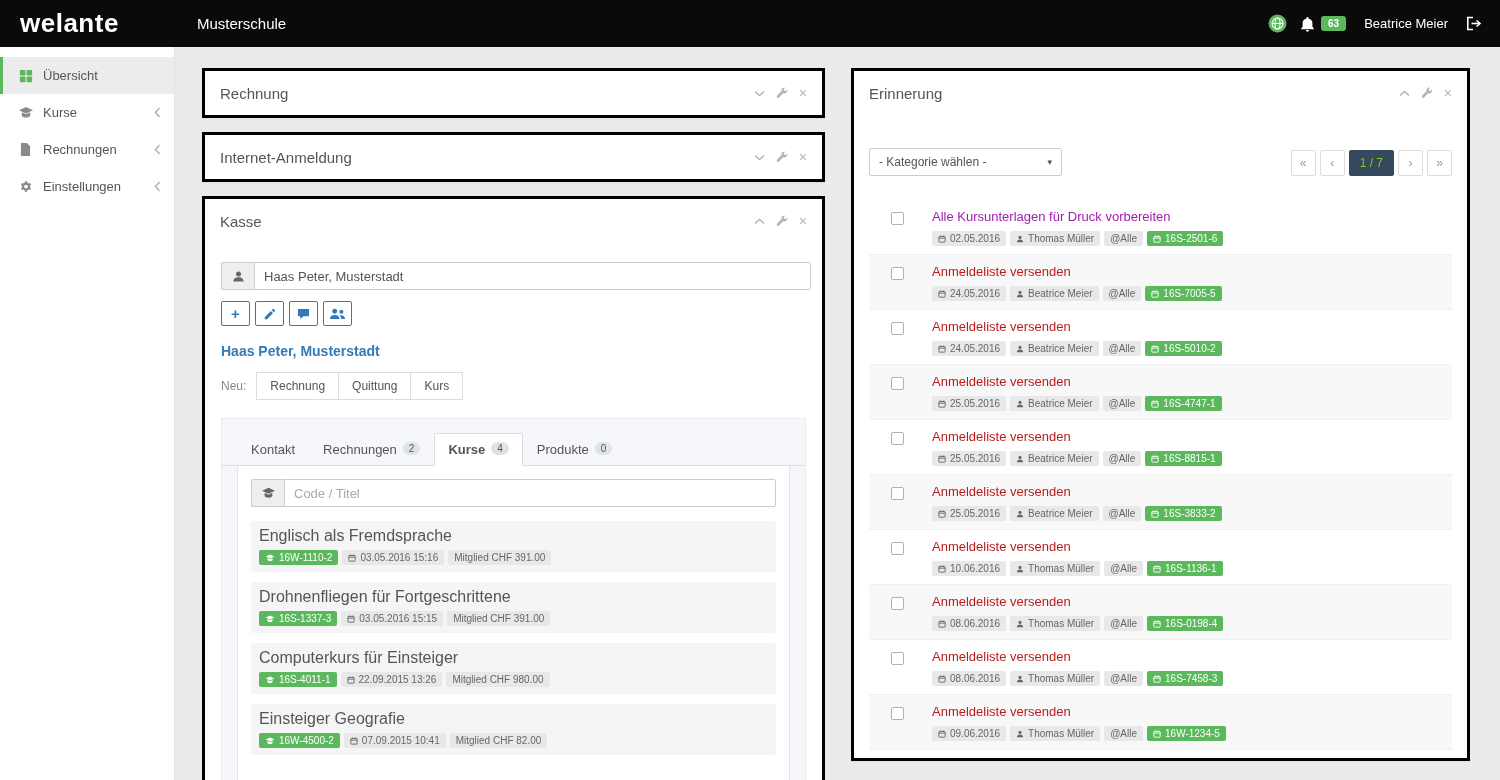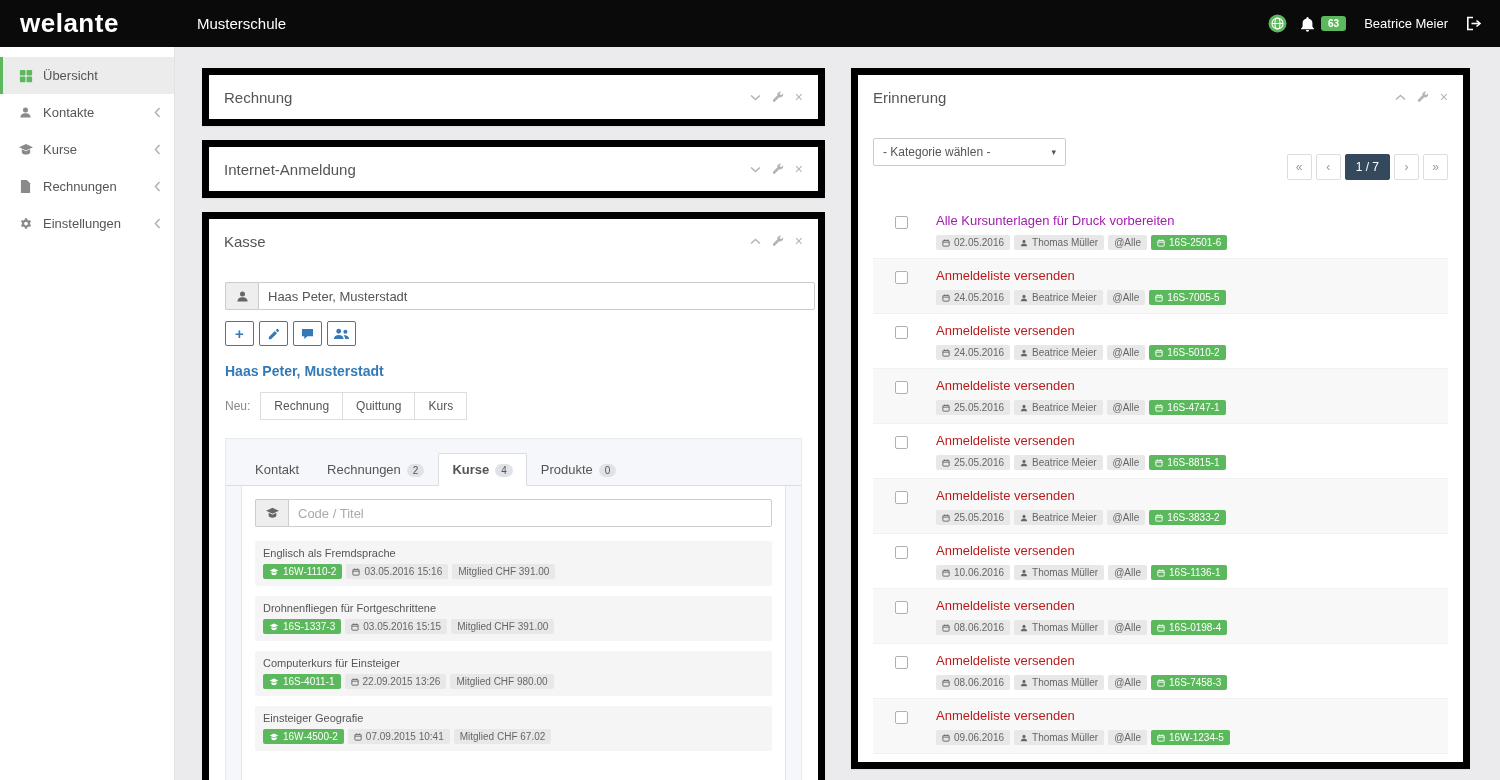--- a/index.html
+++ b/index.html
@@ -23,21 +23,21 @@
 .side-item.active{background:#ececec;border-left-color:#5cb85c}
 .s-icon{width:17px;margin-right:9px;color:#8a8a8a;display:flex;justify-content:center}
 .side-item.active .s-icon{color:#5cb85c}
 .s-label{font-size:13px}
 .s-chev{margin-left:auto;color:#b0b0b0;display:flex}
 .main{flex:1;padding:21px 30px 0 27px;display:flex;gap:26px;align-items:flex-start}
 .col-left{width:623px;flex-shrink:0}
 .col-right{width:619px;flex-shrink:0}
 
 
-.panel{background:#fff;border:7px solid #000000;margin-bottom:14px;box-shadow:0 1px 1px rgba(0,0,0,.05)}
+.panel{background:#fff;border:3px solid #000000;margin-bottom:14px;box-shadow:0 1px 1px rgba(0,0,0,.05)}
 .panel-head{height:44px;display:flex;align-items:center;padding:0 15px}
 .panel-title{font-size:15px;color:#555}
 .panel-tools{margin-left:auto;display:flex;gap:11px;color:#b5b5b5;align-items:center}
 .panel-tools>span{cursor:pointer;display:flex;align-items:center}
 .x-glyph{font-size:14px;line-height:1}
 
 
 .kasse-body{padding:19px 16px 20px}
 .input-group{display:flex;height:28px;width:590px}
 .input-group.full{width:100%}
@@ -46,40 +46,40 @@
 .ig-input::placeholder{color:#aaa}
 .act-row{display:flex;gap:5px;margin-top:11px}
 .act-btn{min-width:29px;height:25px;background:#fff;border:1px solid #337ab7;color:#337ab7;border-radius:2px;display:flex;align-items:center;justify-content:center;cursor:pointer;padding:0 5px}
 .plus-glyph{font-size:15px;font-weight:bold;line-height:1}
 .contact-link{margin-top:17px;color:#337ab7;font-weight:bold;font-size:14px;cursor:pointer}
 .neu-row{margin-top:13px;display:flex;align-items:center;color:#888;font-size:12px}
 .neu-btn{background:#fff;border:1px solid #ddd;padding:6px 13px;font-size:12px;color:#555;cursor:pointer;margin-left:-1px;font-family:inherit}
 .neu-btn.first{margin-left:10px}
 .tab-zone{margin-top:18px;background:#f5f7fa;border:1px solid #e7eaf0}
 .tabs{display:flex;padding:14px 15px 0;border-bottom:1px solid #d9dee5}
-.tab{padding:8px 13px;font-size:13px;color:#555;cursor:pointer;border:1px solid transparent;margin-bottom:-1px;display:flex;align-items:flex-end;gap:6px;border-radius:2px 2px 0 0}
+.tab{padding:8px 13px;font-size:13px;color:#555;cursor:pointer;border:1px solid transparent;margin-bottom:-1px;display:flex;align-items:flex-start;gap:6px;border-radius:2px 2px 0 0}
 .tab.active{background:#fff;border-color:#d9dee5;border-bottom-color:#fff;font-weight:bold}
 .tab-count{background:#dfe3e8;color:#555;font-size:10px;padding:1px 6px;border-radius:7px;font-weight:normal}
 .tab-content{background:#fff;border:1px solid #e2e5ea;border-top:none;margin:0 15px 15px;padding:13px 13px 32px}
 .course-list>div{margin-top:10px}
 .course-list>div:nth-of-type(1){margin-top:14px}
 .course-row{background:#f5f5f5;padding:6px 8px 7px;border-radius:2px;cursor:pointer}
-.course-title{font-size:11px;color:#555;margin-bottom:5px}
+.course-title{font-size:16px;color:#555;margin-bottom:5px}
 .badges{display:flex;gap:4px;align-items:center;flex-wrap:wrap}
 .chip{background:#e8e8e8;color:#666;font-size:10px;padding:2px 6px;border-radius:2px;display:flex;align-items:center;gap:4px;white-space:nowrap}
 .chip.green{background:#5cb85c;color:#fff;cursor:pointer}
 
 
 .erin-body{padding:19px 15px 8px}
-.erin-top{display:flex;align-items:flex-start}
+.erin-top{display:flex;align-items:flex-end}
 .select{width:193px;height:28px;border:1px solid #ccc;border-radius:2px;background:#fff;display:flex;align-items:center;padding:0 9px;font-size:12px;color:#555;cursor:pointer}
 .caret{margin-left:auto;font-size:9px;color:#555}
 .pager{margin-left:auto;margin-top:16px;display:flex}
 .pg{min-width:25px;height:26px;border:1px solid #ddd;background:#fff;color:#999;display:flex;align-items:center;justify-content:center;font-size:12px;margin-left:4px;border-radius:2px;cursor:pointer;padding:0 7px}
-.pg.current{background:#34495e;border-color:#34495e;color:#ffffff;padding:0 10px;cursor:default}
+.pg.current{background:#34495e;border-color:#34495e;color:#84cc16;padding:0 10px;cursor:default}
 .rem-list{margin-top:24px}
 .rem-list>div{border-bottom:1px solid #f1f1f1}
 .rem-list>div:nth-of-type(even){background:#f8f8f8}
 .rem-row{display:flex;align-items:flex-start;padding:9px 10px 8px 22px;min-height:52px}
 .checkbox{width:13px;height:13px;border:1px solid #b0b0b0;border-radius:2px;background:#fff;margin-top:3px;margin-right:28px;flex-shrink:0;cursor:pointer}
 .rem-title{font-size:13px;margin-bottom:7px;cursor:pointer}
 .title-danger{color:#a21caf}
 .title-link{color:#b91c1c}
 </style>
 </head>
@@ -123,34 +123,20 @@
     <div class="side-item active">
       <span class="s-icon">
         <svg width="14" height="14" viewBox="0 0 16 16" fill="currentColor">
             <rect x="1" y="1" width="6.4" height="6.4" rx="1"></rect>
             <rect x="8.6" y="1" width="6.4" height="6.4" rx="1"></rect>
             <rect x="1" y="8.6" width="6.4" height="6.4" rx="1"></rect>
             <rect x="8.6" y="8.6" width="6.4" height="6.4" rx="1"></rect>
           </svg>
       </span>
       <span class="s-label">Übersicht</span>
-    </div>
-    <div class="side-item">
-      <span class="s-icon">
-        <svg width="13" height="13" viewBox="0 0 14 14" fill="currentColor">
-            <circle cx="7" cy="4.2" r="2.7"></circle>
-            <path d="M1.5 12.5c0-3 2.5-4.6 5.5-4.6s5.5 1.6 5.5 4.6z"></path>
-          </svg>
-      </span>
-      <span class="s-label">Kontakte</span>
-      <span class="s-chev">
-        <svg width="7" height="11" viewBox="0 0 7 11" fill="none" stroke="currentColor" stroke-width="1.5">
-            <path d="M5.5 1L1.5 5.5 5.5 10"></path>
-          </svg>
-      </span>
     </div>
     <div class="side-item">
       <span class="s-icon">
         <svg width="16" height="13" viewBox="0 0 16 14" fill="currentColor">
             <path d="M8 1L.5 4.5 8 8l7.5-3.5z"></path>
             <path d="M3.5 6.8v3.4c0 1.2 2 2.3 4.5 2.3s4.5-1.1 4.5-2.3V6.8L8 9z"></path>
           </svg>
       </span>
       <span class="s-label">Kurse</span>
       <span class="s-chev">
@@ -427,21 +413,21 @@
                         <span>
                           <svg width="8" height="8" viewBox="0 0 14 14" fill="none" stroke="currentColor" stroke-width="1.6">
                             <rect x="1.5" y="2.5" width="11" height="10" rx="1"></rect>
                             <line x1="1.5" y1="5.5" x2="12.5" y2="5.5"></line>
                             <line x1="4.5" y1="1" x2="4.5" y2="3.5"></line>
                             <line x1="9.5" y1="1" x2="9.5" y2="3.5"></line>
                           </svg>
                         </span>
                         <span>07.09.2015 10:41</span>
                       </span>
-                      <span class="chip">Mitglied CHF 67.02</span>
+                      <span class="chip">Mitglied CHF 82.00</span>
                     </div>
                   </div>
                 </div>
             </div>
           </div>
 
         </div>
       </div>
     </div>
 

